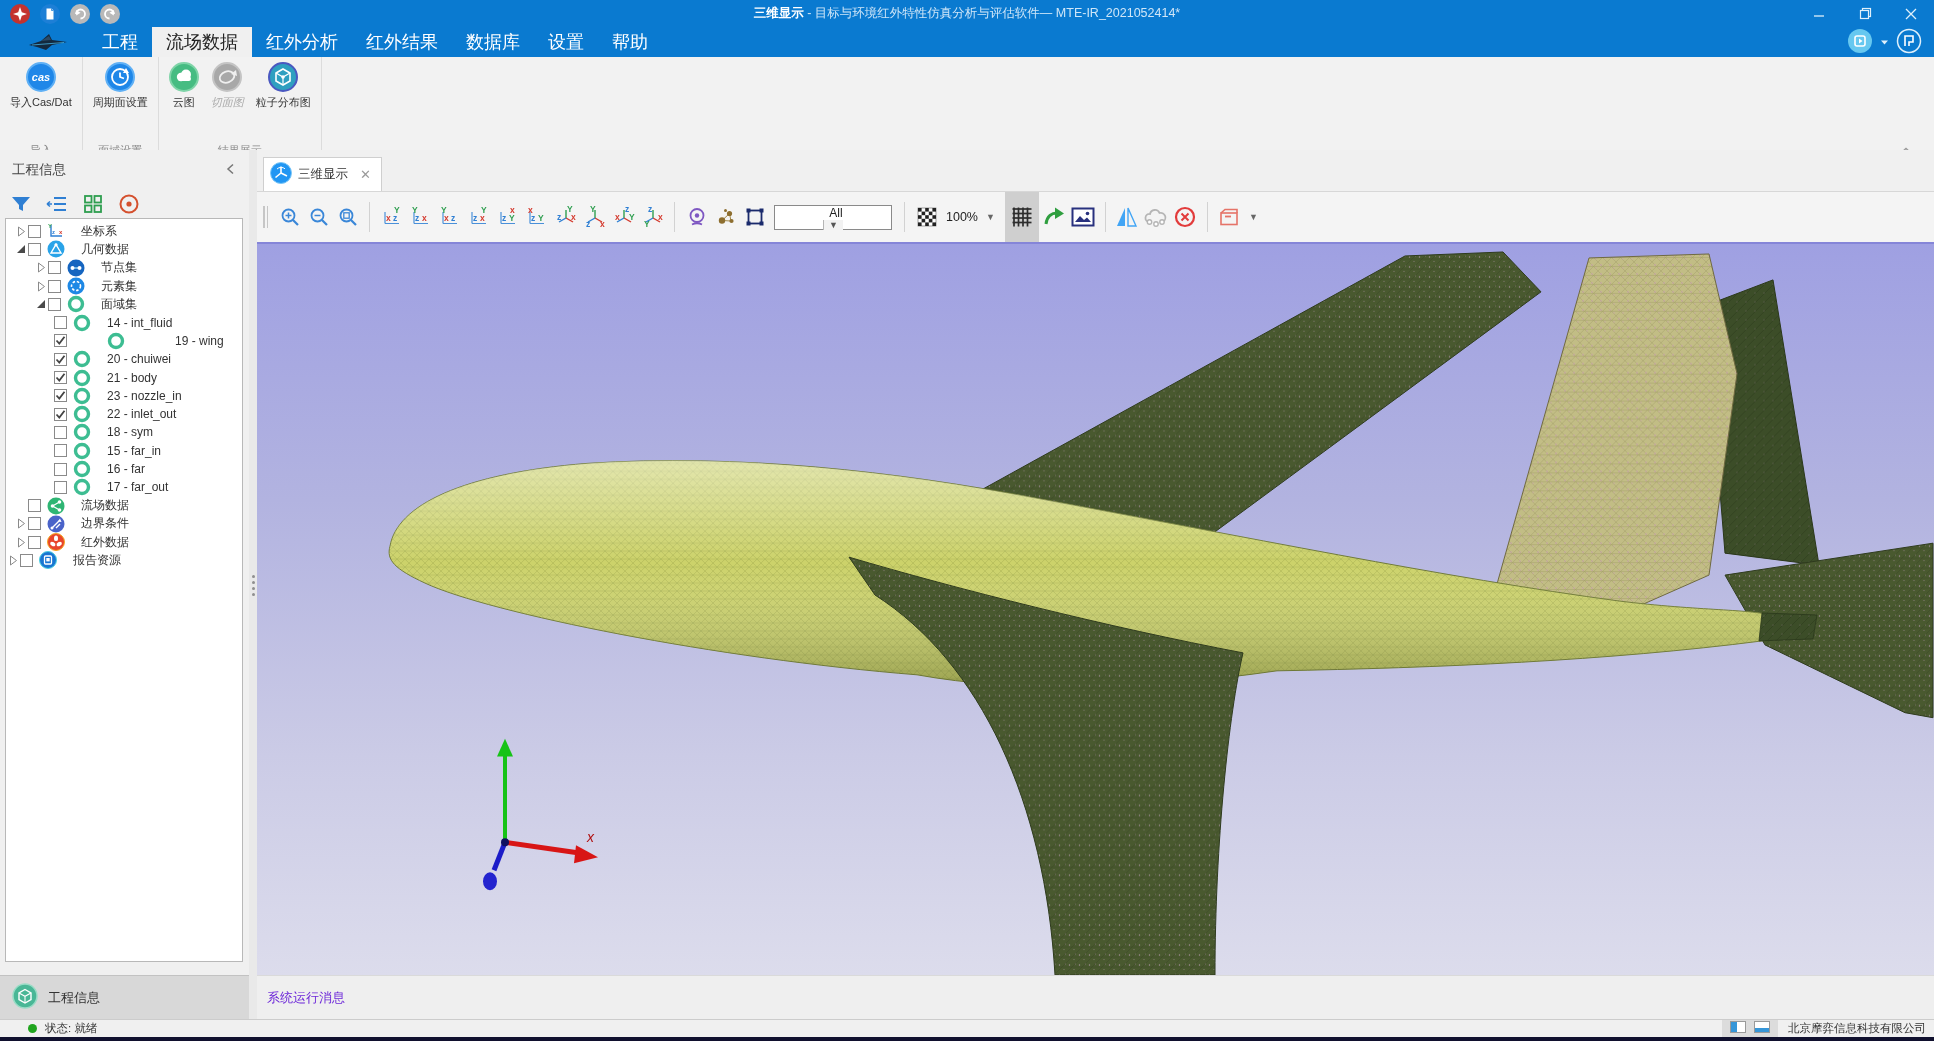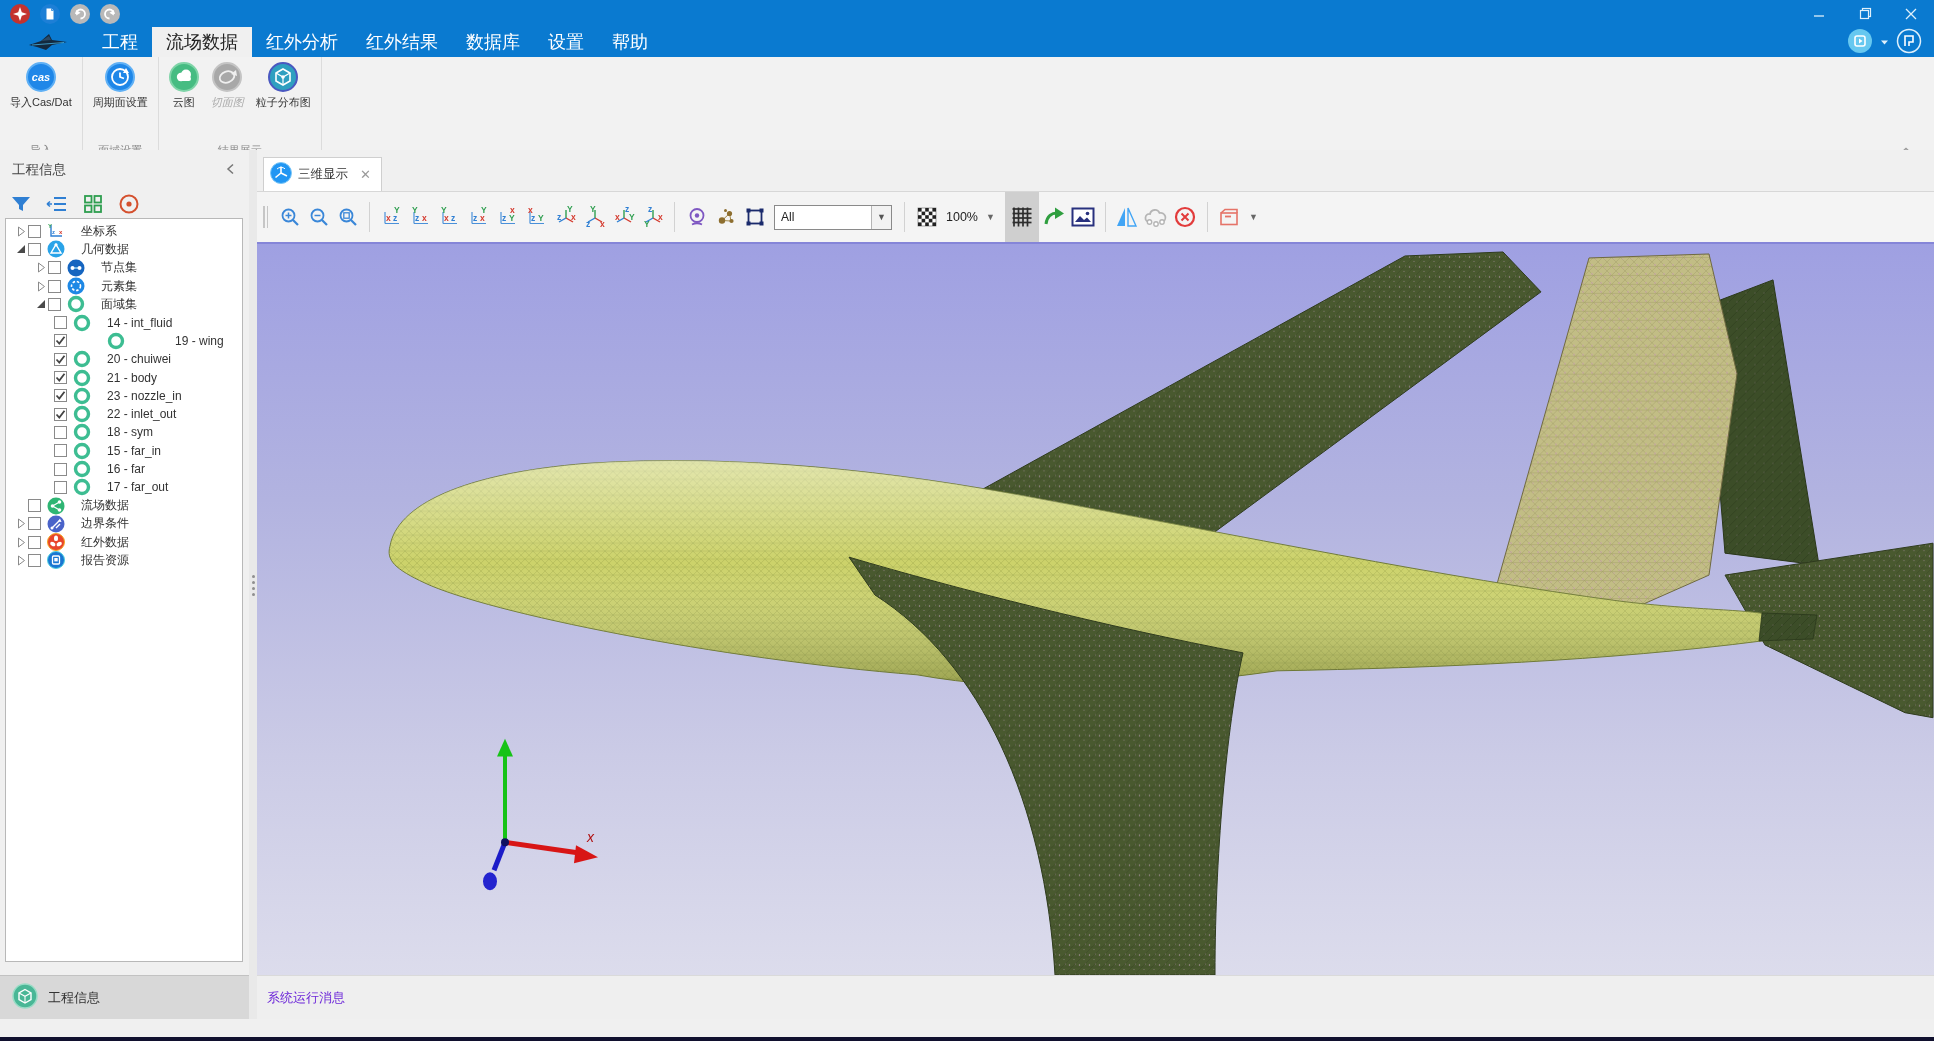--- a/index.html
+++ b/index.html
@@ -62,21 +62,21 @@
   .tabbar { height:42px; background:#f0f0f0; border-bottom:1px solid #d7d7d7; display:flex; align-items:flex-end; padding-left:6px; }
   .tab { height:34px; background:#fff; border:1px solid #cfcfcf; border-bottom:none; display:flex; align-items:center; padding:0 10px 0 6px; gap:6px; }
   .tab-label { font-size:12.5px; color:#333; }
   .tab-close { color:#9a9a9a; font-size:13px; margin-left:6px; }
   .vtoolbar { height:50px; background:#f4f4f4; display:flex; align-items:center; padding-left:6px; gap:2px; }
   .vbtn { width:27px; height:27px; display:flex; align-items:center; justify-content:center; }
   .vbtn.active { background:#cfcfcf; width:34px; height:50px; }
   .vsep { width:1px; height:30px; background:#d2d2d2; margin:0 6px; }
   .vhandle { display:flex; gap:2px; margin-right:6px; }
   .vhandle i { width:1.5px; height:22px; background:#c6c6c6; display:block; }
-  .vcombo { width:118px; height:25px; background:#fff; border:1px solid #8a8a8a; display:flex; align-items:center; margin:0 4px; }
+  .vcombo { width:118px; height:25px; background:#fff; border:1px solid #8a8a8a; display:flex; align-items:center; margin:0 4px;flex-direction:column; }
   .vcombo .val { flex:1; padding-left:6px; font-size:12px; color:#222; }
   .vcombo .drop { width:20px; height:100%; border-left:1px solid #b5b5b5; background:#f2f2f2; display:flex; align-items:center; justify-content:center; color:#555; font-size:9px; }
   .vzoom { display:flex; align-items:center; gap:4px; margin:0 4px; font-size:12.5px; color:#222; }
   .vcaret { color:#666; font-size:9px; margin:0 4px; }
 
   .viewport { position:absolute; left:0; right:0; top:92px; bottom:44px;
               background:linear-gradient(#9fa0e2 0%, #b2b3e0 35%, #cbcbe6 70%, #dcdcec 100%);
               border-top:2px solid #8585d8; overflow:hidden; }
   .viewport svg { display:block; width:100%; height:100%; }
 
@@ -121,20 +121,23 @@
           </svg>
         </div>
         <div class="qbtn">
           <svg width="20" height="20">
             <circle cx="10" cy="10" r="10" fill="#b9b9b9"></circle>
             <path d="M14,10 a4.5,4.5 0 1 0 -4.5,4.5" fill="none" stroke="#fff" stroke-width="1.8"></path>
             <polygon points="13.8,6 13.8,11.5 9.5,8.7" fill="#fff"></polygon>
           </svg>
         </div>
       </div>
+    <div class="title-center">
+      <b>三维显示</b><span> - 目标与环境红外特性仿真分析与评估软件— MTE-IR_2021052414*</span>
+    </div>
     <div class="win-controls">
       <div class="win-btn">
         <svg width="12" height="12">
             <line x1="1" y1="8" x2="11" y2="8" stroke="#dff0fb" stroke-width="1.3"></line>
           </svg>
       </div>
       <div class="win-btn">
         <svg width="13" height="13">
             <rect x="3.5" y="1.5" width="8" height="8" fill="none" stroke="#dff0fb" stroke-width="1.2"></rect>
             <rect x="1.5" y="3.5" width="8" height="8" fill="#0a7ad0" stroke="#dff0fb" stroke-width="1.2"></rect>
@@ -490,21 +493,21 @@
                 <circle cx="9" cy="9" r="8.5" fill="#e8452c" stroke="#f5a623" stroke-width="1"></circle>
                 <g fill="#fff">
                   <ellipse cx="9" cy="5.4" rx="2" ry="2.8"></ellipse>
                   <ellipse cx="5.8" cy="11" rx="2" ry="2.8" transform="rotate(120 5.8 11)"></ellipse>
                   <ellipse cx="12.2" cy="11" rx="2" ry="2.8" transform="rotate(-120 12.2 11)"></ellipse>
                 </g>
                 <circle cx="9" cy="9" r="1.2" fill="#e8452c"></circle>
               </svg></span>
             <span class="tlabel">红外数据</span>
           </div>
-          <div class="trow" style="padding-left: 8px;">
+          <div class="trow" style="">
             <span class="texp">
               <svg width="9" height="11">
                 <polygon points="1.5,1 7.5,5.5 1.5,10" fill="#fff" stroke="#8a8a8a" stroke-width="1"></polygon>
               </svg>
             </span>
             <span class="tchk"></span>
             <span class="ticon"><svg width="18" height="18">
                 <circle cx="9" cy="9" r="8.5" fill="#1976d2" stroke="#4dd0e1" stroke-width="1"></circle>
                 <rect x="5.5" y="5" width="7" height="8" rx="1" fill="none" stroke="#fff" stroke-width="1.3"></rect>
                 <rect x="7.3" y="7" width="3.4" height="3.4" fill="#fff"></rect>
@@ -862,14 +865,37 @@
           </g>
         </svg>
       </div>
 
       <div class="message-bar">
         <span class="mlabel">系统运行消息</span>
       </div>
     </div>
   </div>
 
+  <div class="statusbar">
+    <div class="status-left">
+      <span class="status-dot"></span>
+      <span class="status-text">状态: 就绪</span>
+    </div>
+    <div class="status-right">
+      <div class="layout-icons">
+        <span>
+          <svg width="16" height="12">
+              <rect x="0.5" y="0.5" width="15" height="11" fill="#fff" stroke="#9a9a9a"></rect>
+              <rect x="1" y="1" width="6" height="10" fill="#3696d8"></rect>
+            </svg>
+        </span>
+        <span>
+          <svg width="16" height="12">
+              <rect x="0.5" y="0.5" width="15" height="11" fill="#fff" stroke="#9a9a9a"></rect>
+              <rect x="1" y="7" width="14" height="4" fill="#3696d8"></rect>
+            </svg>
+        </span>
+      </div>
+      <span class="company">北京摩弈信息科技有限公司</span>
+    </div>
+  </div>
   <div class="bottom-edge"></div>
 </div>
 
 </body></html>

